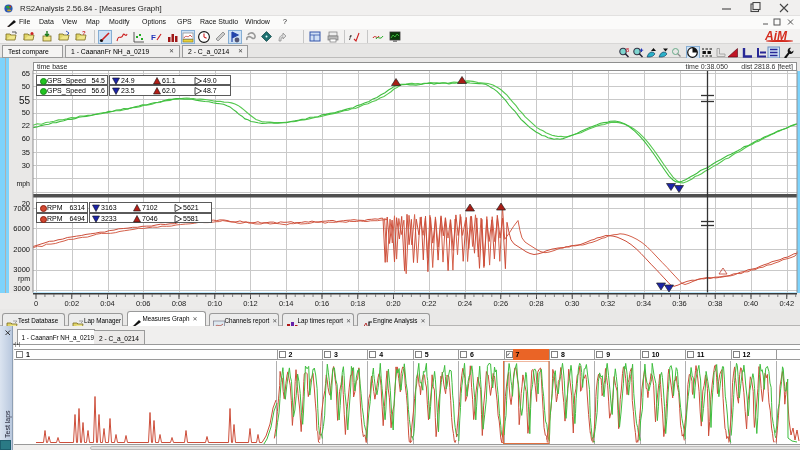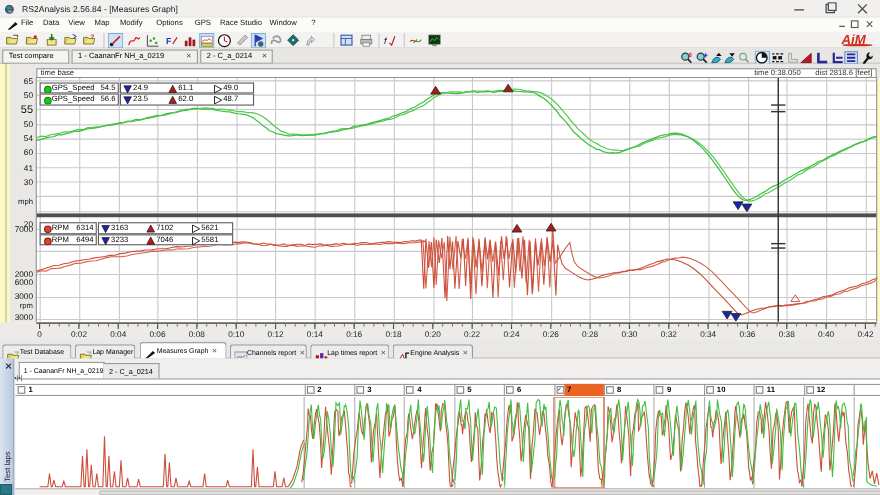--- a/index.html
+++ b/index.html
@@ -1,18 +1,18 @@
 <!DOCTYPE html>
 <html><head><meta charset="utf-8"><style>
 *{margin:0;padding:0;}
 body{width:800px;height:450px;overflow:hidden;font-family:"Liberation Sans",sans-serif;}
 .abs{position:absolute;}
 </style></head>
 <body>
-<div class="abs" style="left:0;top:0;width:800px;height:450px;background:#fef9c3;">
+<div class="abs" style="left:0;top:0;width:800px;height:450px;background:#7dd3fc;">
 
 <div class="abs" style="left:0;top:0;width:800px;height:16px;background:#f1f0ef;border-bottom:1px solid #e2e1e0;box-sizing:border-box;">
   <svg class="abs" style="left:4px;top:3.5px;" width="9" height="9" viewBox="0 0 11 11">
     <circle cx="5.5" cy="5.5" r="5" fill="#2a57b5"></circle>
         <path d="M2,3 C4,1.5 7,2 9,4 C8,6 5,6 3,5 Z" fill="#2e9e3a"></path>
         <path d="M4,7 C6,6.5 8,7 9,8 C7,9.5 5,9 4,8.5 Z" fill="#c8a02a"></path>
         <circle cx="7.5" cy="3" r="1.2" fill="#d42b1e"></circle>
   </svg>
   <span class="abs" style="left:20px;top:4px;font-size:7.8px;color:#1a1a1a;">RS2Analysis 2.56.84 - [Measures Graph]</span>
   <svg class="abs" style="left:718px;top:2px;" width="76" height="12" viewBox="0 0 76 12">
@@ -222,28 +222,28 @@
   <span class="abs" style="right:68px;top:0.5px;font-size:7px;color:#333;">time 0:38.050</span>
   <span class="abs" style="right:3px;top:0.5px;font-size:7px;color:#333;">dist 2818.6 [feet]</span>
 </div>
 
 <div class="abs" style="left:9px;top:70.5px;width:24px;height:222px;background:#e9e8e7;"></div>
 <div class="abs" style="left:9px;top:0px;width:24px;height:450px;">
       <div style="position:absolute;right:3px;top:68.5px;font-size:7.5px;color:#111;">65</div>
       <div style="position:absolute;right:3px;top:81.7px;font-size:7.5px;color:#111;">50</div>
       <div style="position:absolute;right:3px;top:94.9px;font-size:10px;color:#111;">55</div>
       <div style="position:absolute;right:3px;top:108.0px;font-size:7.5px;color:#111;">50</div>
-      <div style="position:absolute;right:3px;top:121.2px;font-size:7.5px;color:#111;">54</div>
+      <div style="position:absolute;right:3px;top:121.2px;font-size:7.5px;color:#111;">22</div>
       <div style="position:absolute;right:3px;top:134.4px;font-size:7.5px;color:#111;">60</div>
-      <div style="position:absolute;right:3px;top:147.6px;font-size:7.5px;color:#111;">41</div>
+      <div style="position:absolute;right:3px;top:147.6px;font-size:7.5px;color:#111;">35</div>
       <div style="position:absolute;right:3px;top:160.8px;font-size:7.5px;color:#111;">30</div>
       <div style="position:absolute;right:3px;top:179.5px;font-size:7px;color:#111;">mph</div>
       <div style="position:absolute;right:3px;top:199px;font-size:7.5px;color:#111;">20</div>
       <div style="position:absolute;right:3px;top:203.5px;font-size:7.5px;color:#111;">7000</div>
-      <div style="position:absolute;right:3px;top:224.0px;font-size:7.5px;color:#111;margin-top:28px;">6000</div>
+      <div style="position:absolute;right:3px;top:224.0px;font-size:7.5px;color:#111;">6000</div>
       <div style="position:absolute;right:3px;top:244.5px;font-size:7.5px;color:#111;">2000</div>
       <div style="position:absolute;right:3px;top:265.0px;font-size:7.5px;color:#111;">3000</div>
       <div style="position:absolute;right:3px;top:274.5px;font-size:7px;color:#111;">rpm</div>
       <div style="position:absolute;right:3px;top:283.5px;font-size:7.5px;color:#111;">3000</div>
     </div>
 <svg class="abs" style="left:0;top:0;" width="800" height="450" viewBox="0 0 800 450">
       <rect x="33.0" y="70.5" width="764.0" height="222.0" fill="#fff"></rect>
       <line x1="36.50" y1="70.5" x2="36.50" y2="292.5" stroke="#c9c9c9" stroke-width="1"></line>
       <line x1="72.50" y1="70.5" x2="72.50" y2="292.5" stroke="#c9c9c9" stroke-width="1"></line>
       <line x1="108.50" y1="70.5" x2="108.50" y2="292.5" stroke="#c9c9c9" stroke-width="1"></line>

